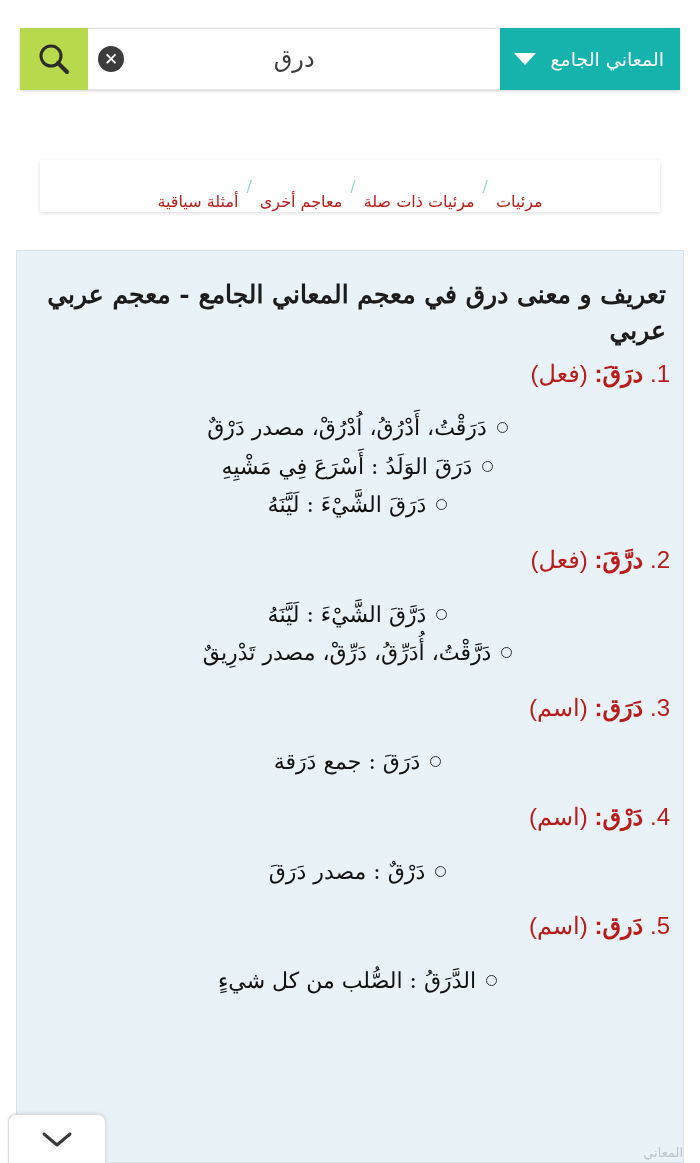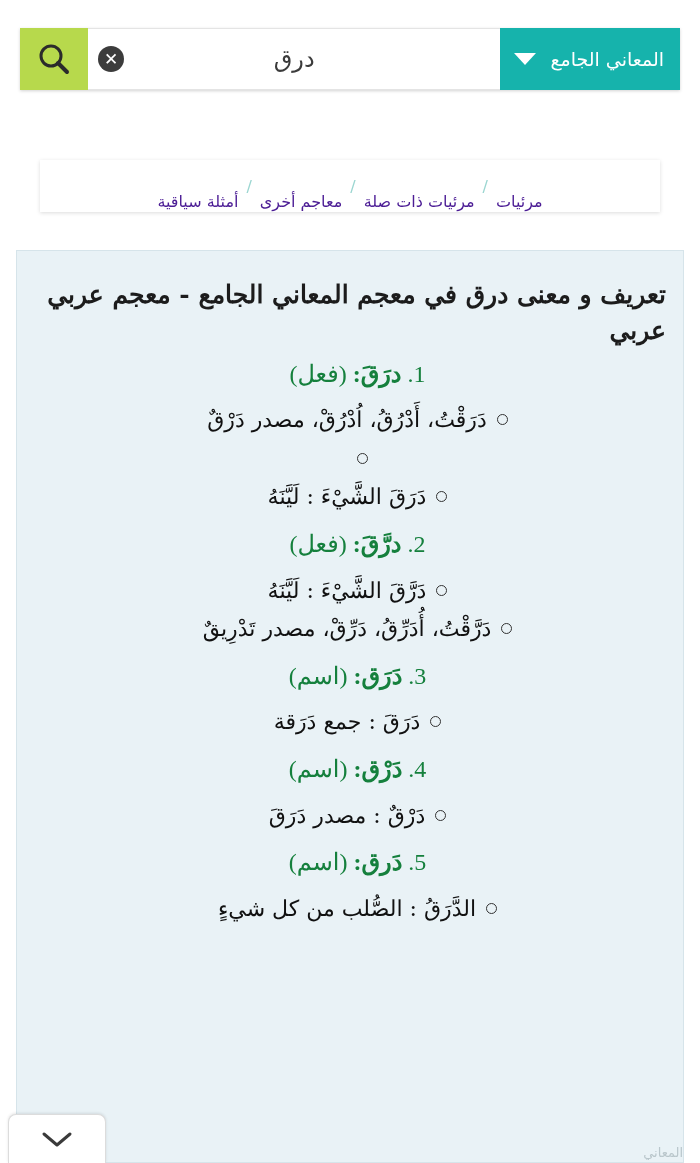--- a/index.html
+++ b/index.html
@@ -115,21 +115,21 @@
     display: flex;
     align-items: center;
     justify-content: center;
     gap: 0;
     font-size: 16px;
     color: #22b0a6;
     padding: 0 14px;
     box-sizing: border-box;
   }
   .linkbar a {
-    color: #4c1d95;
+    color: #b91c1c;
     text-decoration: none;
     white-space: nowrap;
     padding: 0 7px;
     cursor: pointer;
     margin-top: 31px;
   }
   .linkbar .sep {
     color: #9bd6d1;
     padding: 0 1px;
   }
@@ -160,32 +160,32 @@
   ol.senses {
     list-style: none;
     margin: 0;
     padding: 0;
   }
   ol.senses > li {
     margin: 0;
     padding: 0;
   }
   .sense-head {
-    font-family: Liberation Serif, serif;
+    font-family: Liberation Sans, sans-serif;
     font-size: 24px;
-    color: #15803d;
-    text-align: center;
+    color: #b91c1c;
+    text-align: right;
     line-height: 1.7;
     white-space: nowrap;
   }
   .sense-head .num { font-weight: normal; }
   .sense-head .lemma { font-weight: bold; }
   ul.defs {
     list-style: none;
-    margin: 7px;
+    margin: 15px;
     padding: 0;
   }
   ul.defs > li {
     font-family: "DejaVu Serif", "Liberation Serif", serif;
     font-size: 22px;
     color: #111111;
     line-height: 1.75;
     text-align: center;
     position: relative;
     white-space: nowrap;
@@ -272,21 +272,21 @@
   <ol class="senses">
 
     <li>
       <div class="sense-head">
         <span class="num">1.</span>
         <span class="lemma">درَقَ:</span>
         <span class="pos">(فعل)</span>
       </div>
       <ul class="defs">
         <li><span class="bullet"></span><span>دَرَقْتُ، أَدْرُقُ، اُدْرُقْ، مصدر دَرْقٌ</span></li>
-        <li><span class="bullet"></span></li>
+        <li><span class="bullet"></span><span>دَرَقَ الوَلَدُ : أَسْرَعَ فِي مَشْيِهِ</span></li>
         <li><span class="bullet"></span><span>دَرَقَ الشَّيْءَ : لَيَّنَهُ</span></li>
       </ul>
     </li>
 
     <li>
       <div class="sense-head">
         <span class="num">2.</span>
         <span class="lemma">درَّقَ:</span>
         <span class="pos">(فعل)</span>
       </div>

